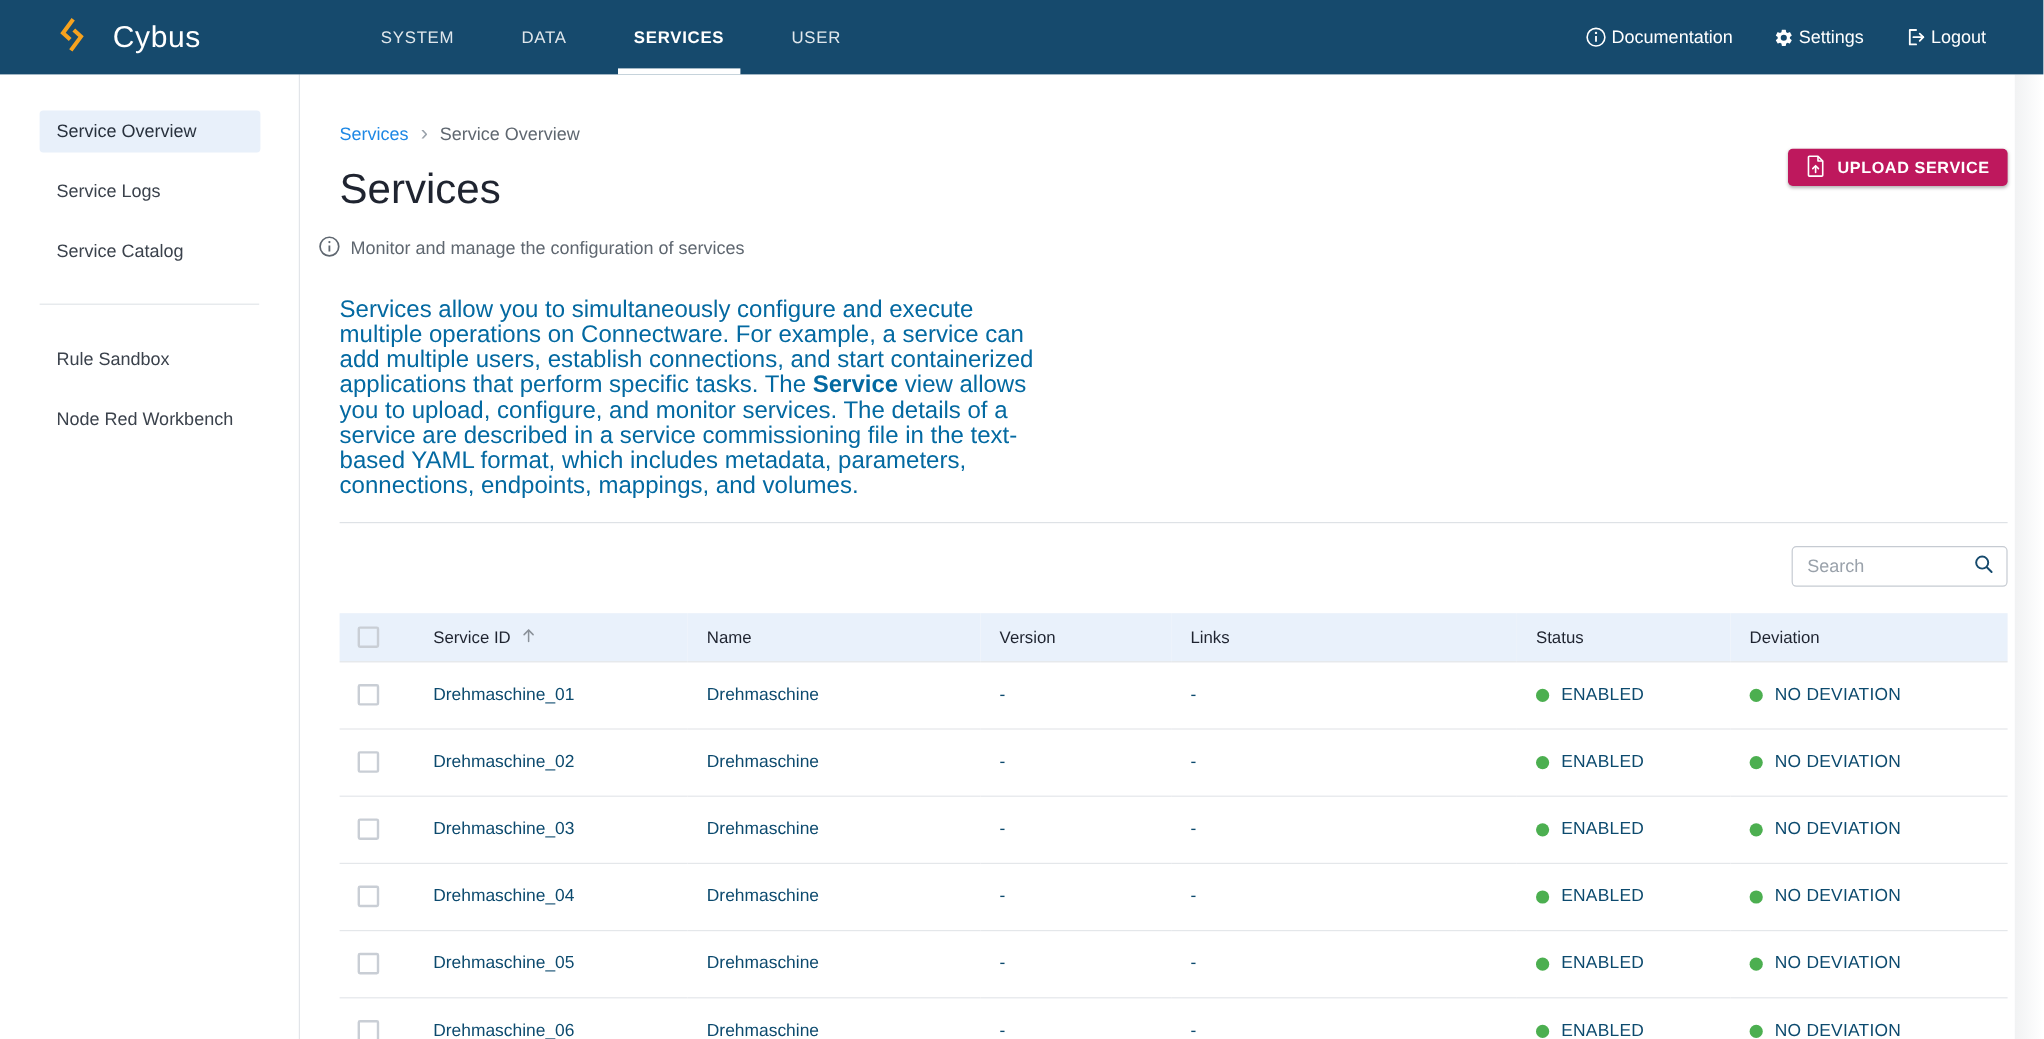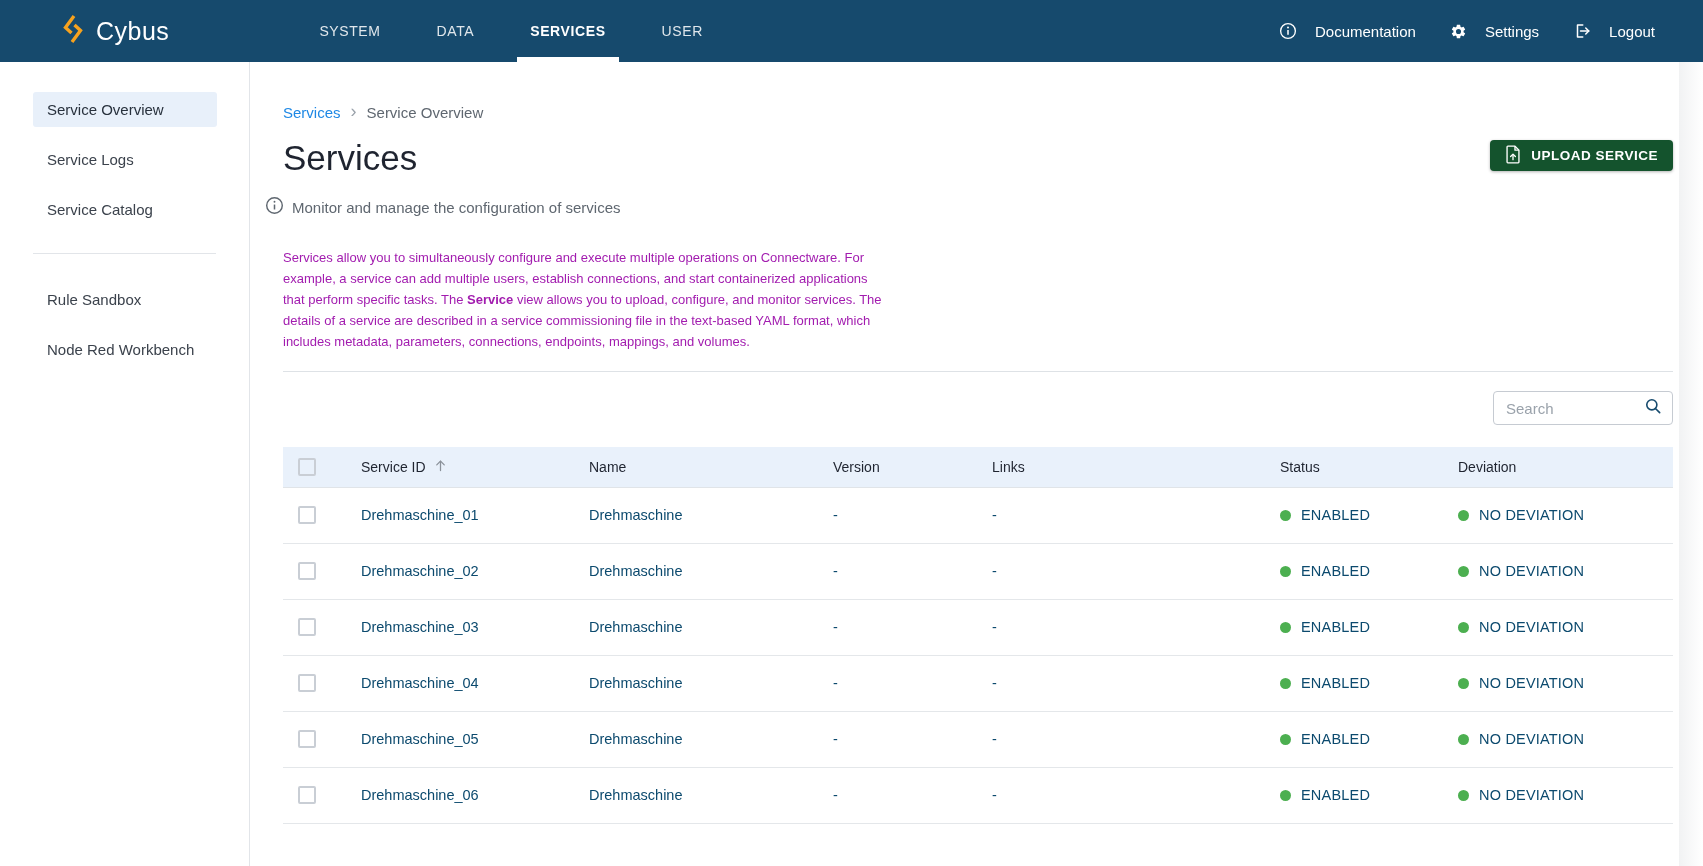--- a/index.html
+++ b/index.html
@@ -1,30 +1,30 @@
 <!DOCTYPE html>
 <html><head>
 <meta charset="utf-8">
 <style>
   * { margin:0; padding:0; box-sizing:border-box; }
   html,body { width:1703px; height:866px; overflow:hidden; background:#fff;
     font-family:"Liberation Sans", sans-serif; }
 
   
   .navbar { height:62px; background:#164A6D; display:flex; align-items:stretch; position:relative; }
-  .brand { display:flex; align-items:center; gap:11px; padding-left:48px; cursor:pointer;margin-left:13px; }
+  .brand { display:flex; align-items:center; gap:22px; padding-left:48px; cursor:pointer; }
   .brand-text { color:#fff; font-size:25px; letter-spacing:.5px; font-weight:500; }
   .nav-tabs { display:flex; margin-left:122px; }
   .nav-tab { position:relative; display:flex; align-items:center; padding:0 28px;
     color:rgba(255,255,255,.87); font-size:14px; letter-spacing:.6px; cursor:pointer; }
   .nav-tab.active { color:#fff; font-weight:700; }
   .nav-tab.active::after { content:""; position:absolute; left:15px; right:15px; bottom:0;
     height:5px; background:#fff; }
   .nav-actions { margin-left:auto; display:flex; align-items:center; gap:34px; padding-right:48px; }
-  .nav-action { display:flex; align-items:center; gap:18px; color:#fff; font-size:15px; cursor:pointer; }
+  .nav-action { display:flex; align-items:center; gap:4px; color:#fff; font-size:15px; cursor:pointer; }
   .nav-action svg, .nav-action .glyph { display:block; }
 
   
   .shell { display:flex; height:804px; }
 
   
   .sidebar { width:250px; border-right:1px solid #E2E5E9; padding-top:30px; flex:none; }
   .side-item { margin:0 16px 15px 33px; width:184px; height:35px; display:flex; align-items:center;
     padding-left:14px; border-radius:3px; font-size:15px; color:#3B424C; cursor:pointer; }
   .side-item.active { background:#E8F0FA; color:#28313D; }
@@ -32,25 +32,25 @@
 
   
   .content { flex:1; padding:40px 30px 0 33px; position:relative; }
   .breadcrumb { display:flex; align-items:center; gap:10px; font-size:15px; }
   .crumb-link { color:#1E88E5; cursor:pointer; }
   .crumb-sep { color:#9AA2AB; font-size:18px; line-height:1; padding-bottom:2px; }
   .crumb-current { color:#5F6770; }
   .page-title { font-size:35px; font-weight:400; color:#1F2430; margin-top:16px; }
   .subtitle { display:flex; align-items:center; gap:8px; margin-top:18px; margin-left:-18px;
     color:#5F6770; font-size:15px; }
-  .description { margin-top:29px; width:600px; font-size:13px; line-height:21px; color:#a21caf; }
+  .description { margin-top:29px; width:600px; font-size:20px; line-height:21px; color:#0369a1; }
   .description b { font-weight:700; }
   .section-divider { border:none; border-top:1px solid #DEE2E6; margin-top:19px; }
 
-  .upload-btn { position:absolute; top:78px; right:30px; height:31px; background:#14532d; color:#fff;
+  .upload-btn { position:absolute; top:62px; right:30px; height:31px; background:#be185d; color:#fff;
     border:none; border-radius:4px; display:flex; align-items:center; gap:10px; padding:0 15px;
     font-family:"Liberation Sans",sans-serif; font-size:13.5px; font-weight:700; letter-spacing:.5px;
     cursor:pointer; box-shadow:0 1px 3px rgba(0,0,0,.3); }
 
   .search-row { display:flex; justify-content:flex-end; margin-top:19px; }
   .search-box { width:180px; height:34px; border:1px solid #C6CBD2; border-radius:4px;
     display:flex; align-items:center; padding:0 10px 0 12px; background:#fff; }
   .search-input { border:none; outline:none; flex:1; font-size:15px; color:#333; min-width:0;
     font-family:"Liberation Sans",sans-serif; }
   .search-input::placeholder { color:#9AA2AB; }

